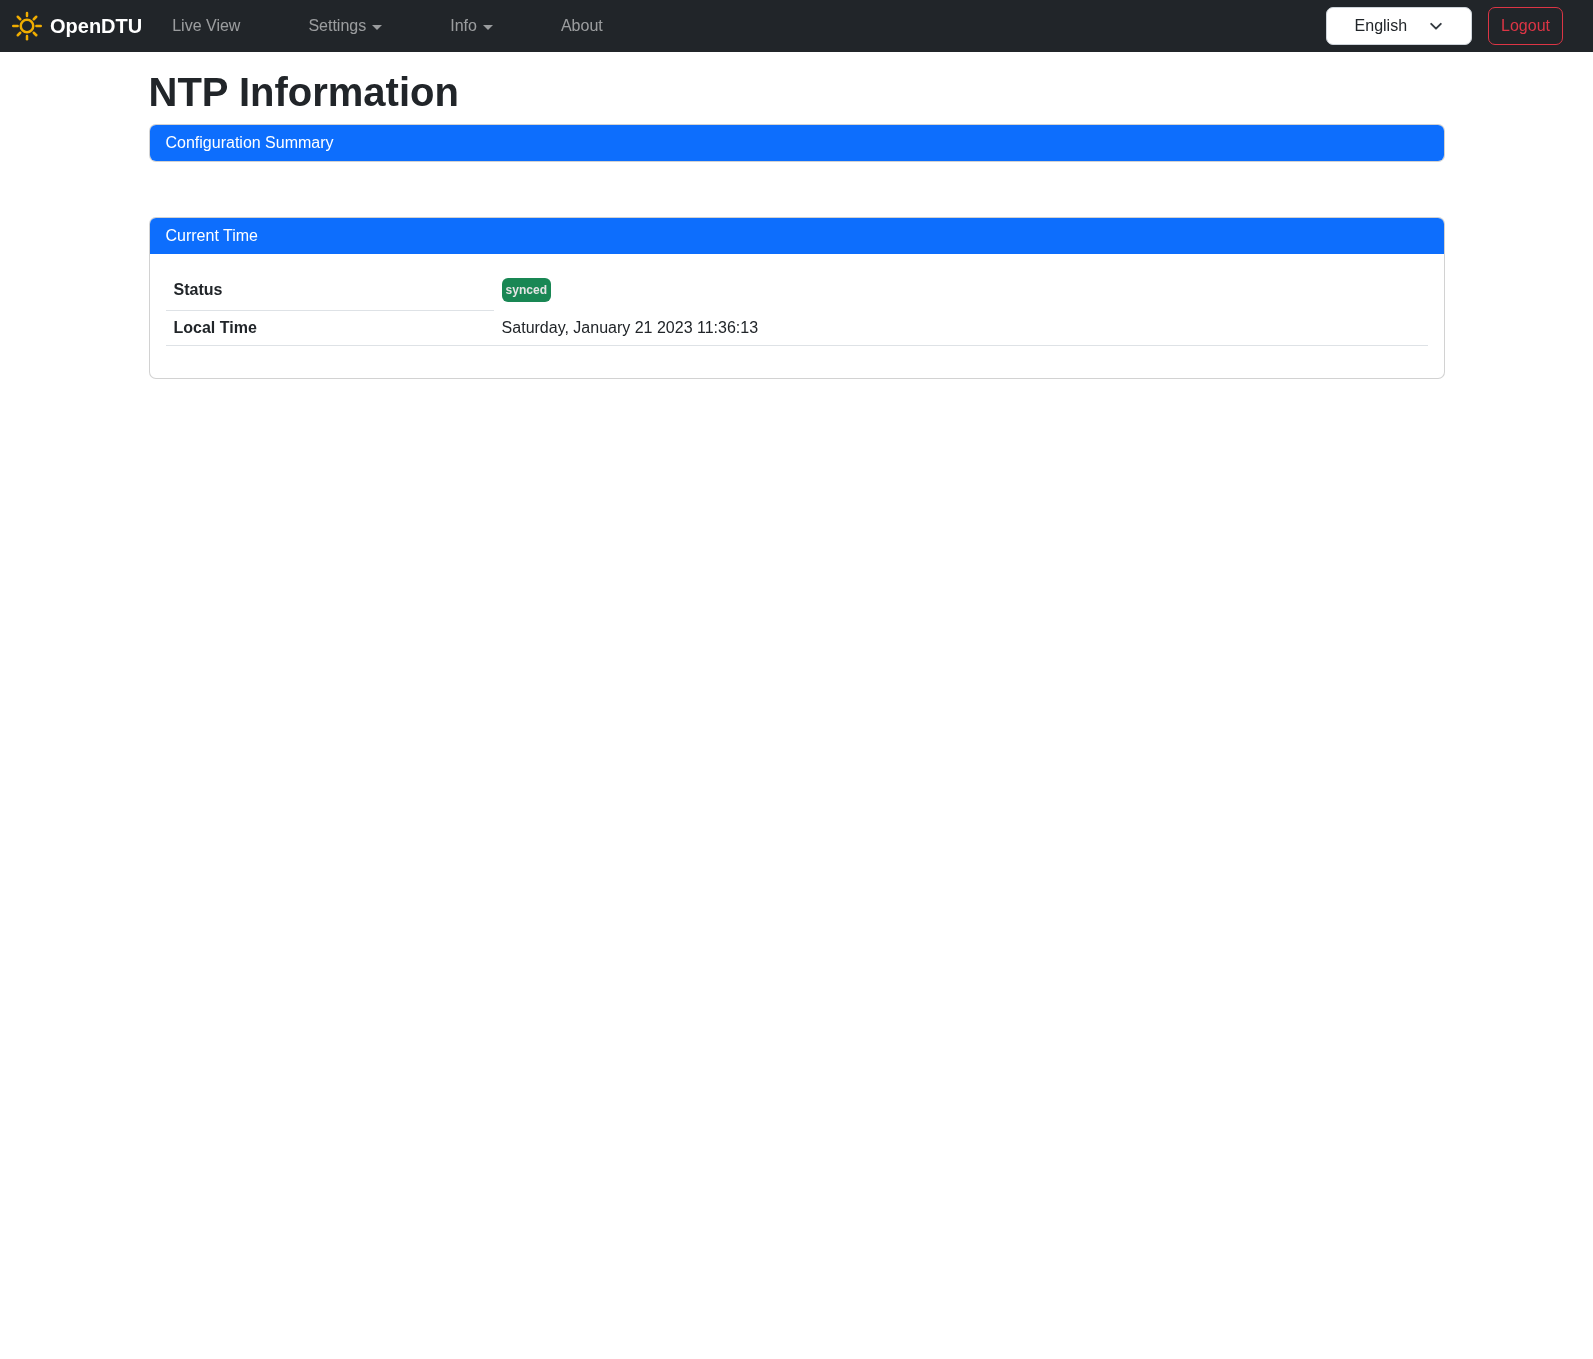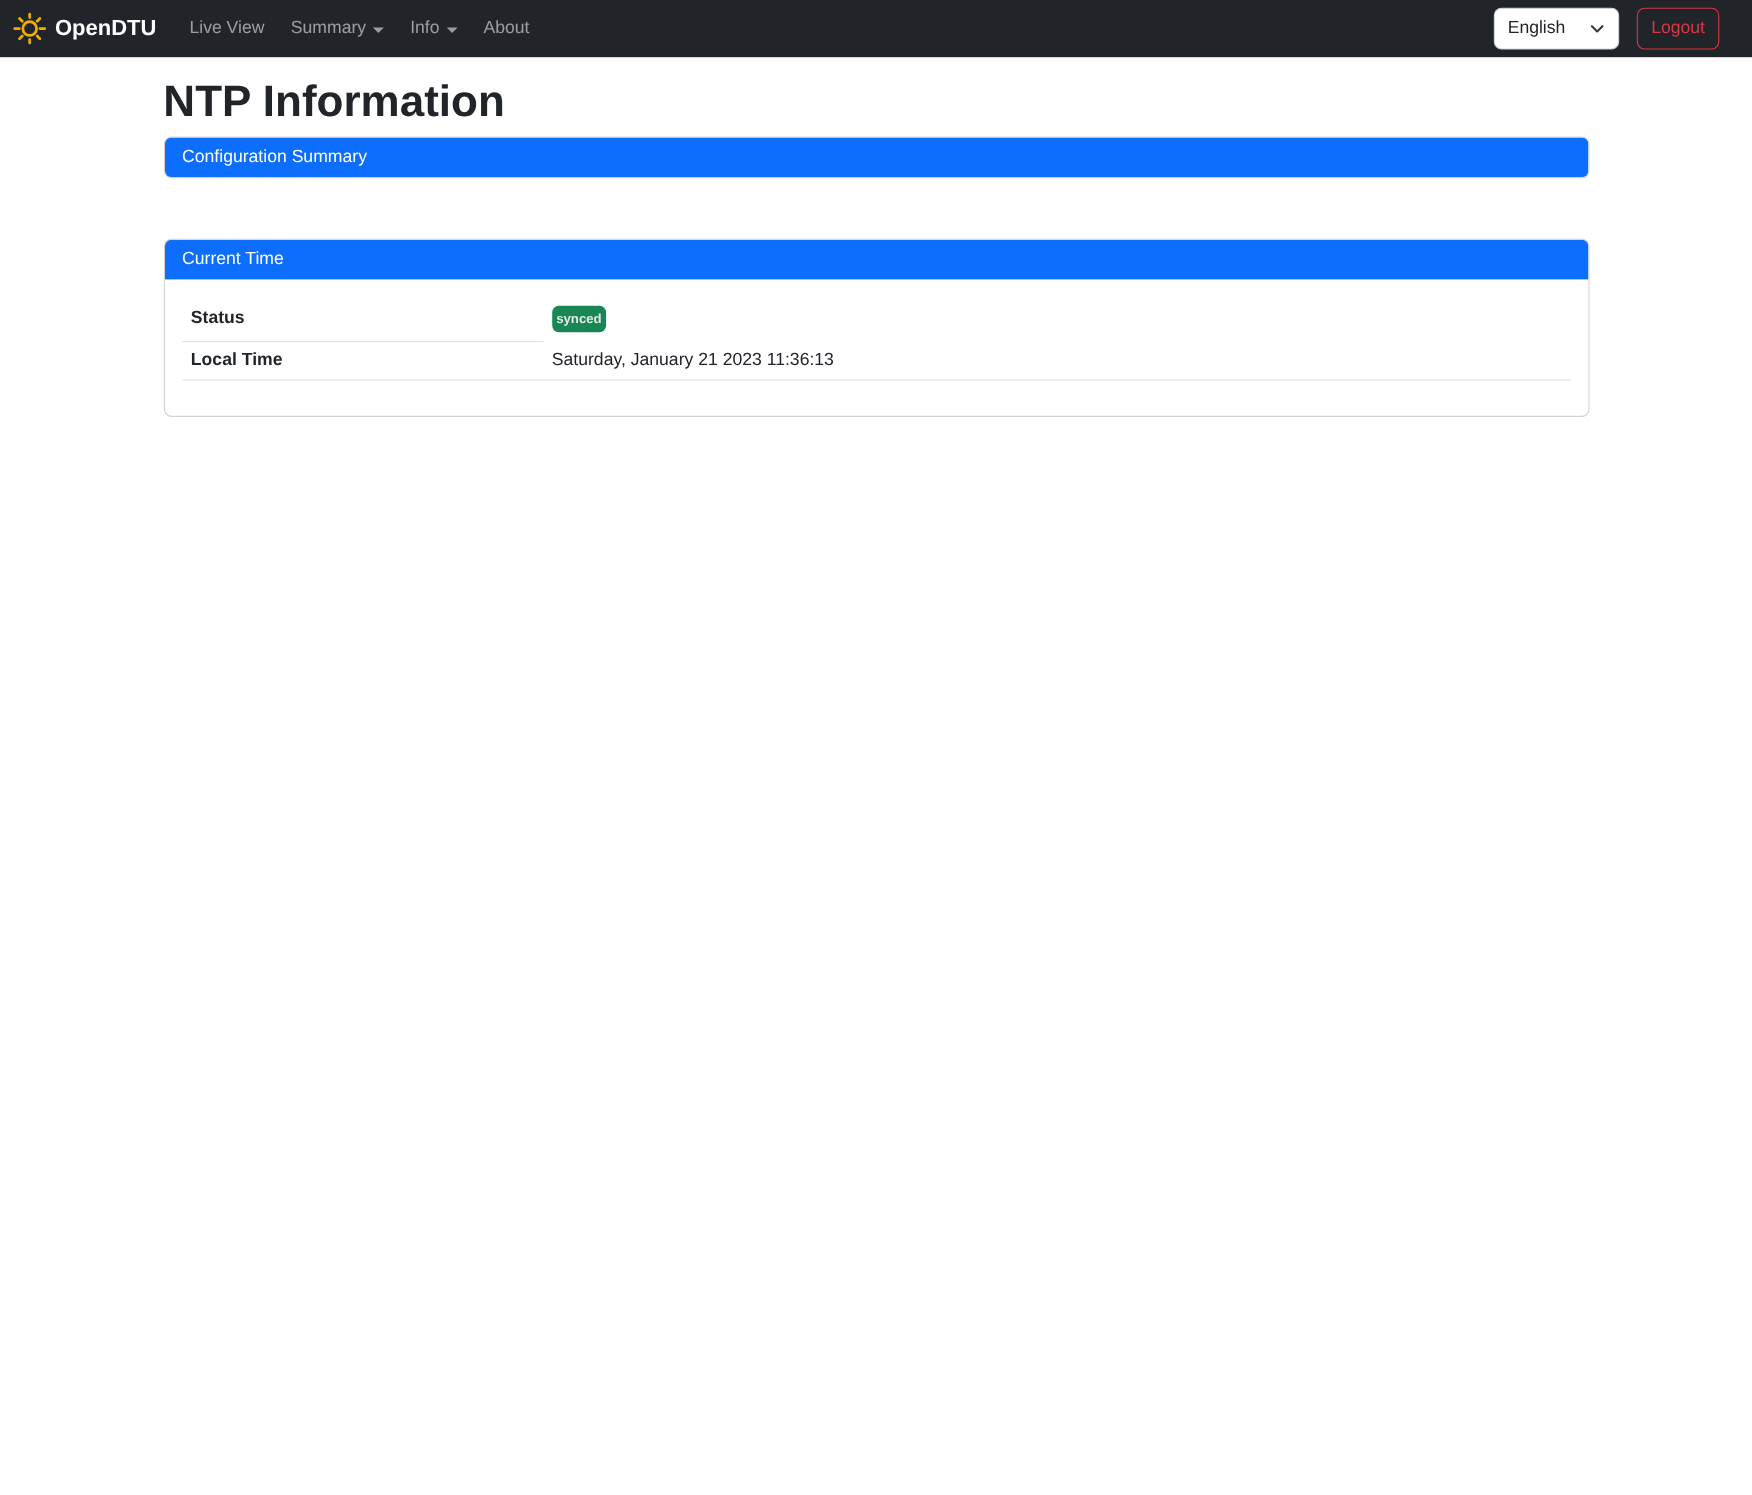--- a/index.html
+++ b/index.html
@@ -26,21 +26,21 @@
     display: flex;
     align-items: center;
     gap: 8px;
     color: #ffffff;
     font-size: 20px;
     font-weight: 600;
     cursor: pointer;
     margin-right: 18px;
     white-space: nowrap;
   }
-  .nav-links { display: flex; list-style: none; margin: 0; padding: 0; }
+  .nav-links { display: flex; list-style: none; margin: 0; padding: 0; gap: 44px; }
   .nav-link {
     color: rgba(255,255,255,0.55);
     padding: 8px 8px;
     margin: 0 4px;
     display: flex;
     align-items: center;
     gap: 6px;
     cursor: pointer;
     white-space: nowrap;
   }
@@ -51,21 +51,21 @@
     border-left: 5px solid transparent;
     border-right: 5px solid transparent;
     margin-top: 2px;
   }
   .nav-right { display: flex; align-items: center; gap: 16px; }
   .select-box {
     background: #ffffff;
     border: 1px solid #ced4da;
     border-radius: 7px;
     height: 38px;
-    padding: 6px 12px;
+    padding: 6px 28px;
     display: flex;
     align-items: center;
     gap: 22px;
     color: #212529;
     cursor: pointer;
   }
   .logout-btn {
     background: transparent;
     border: 1px solid #dc3545;
     color: #dc3545;
@@ -155,21 +155,21 @@
           <line x1="17.4" y1="6.6" x2="19.4" y2="4.6"></line>
         </svg>
       </span>
       <span>OpenDTU</span>
     </div>
     <ul class="nav-links">
       <li class="nav-link">
         <span>Live View</span>
       </li>
       <li class="nav-link">
-        <span>Summary</span>
+        <span>Settings</span>
         <span class="caret"></span>
       </li>
       <li class="nav-link">
         <span>Info</span>
         <span class="caret"></span>
       </li>
       <li class="nav-link">
         <span>About</span>
       </li>
     </ul>

